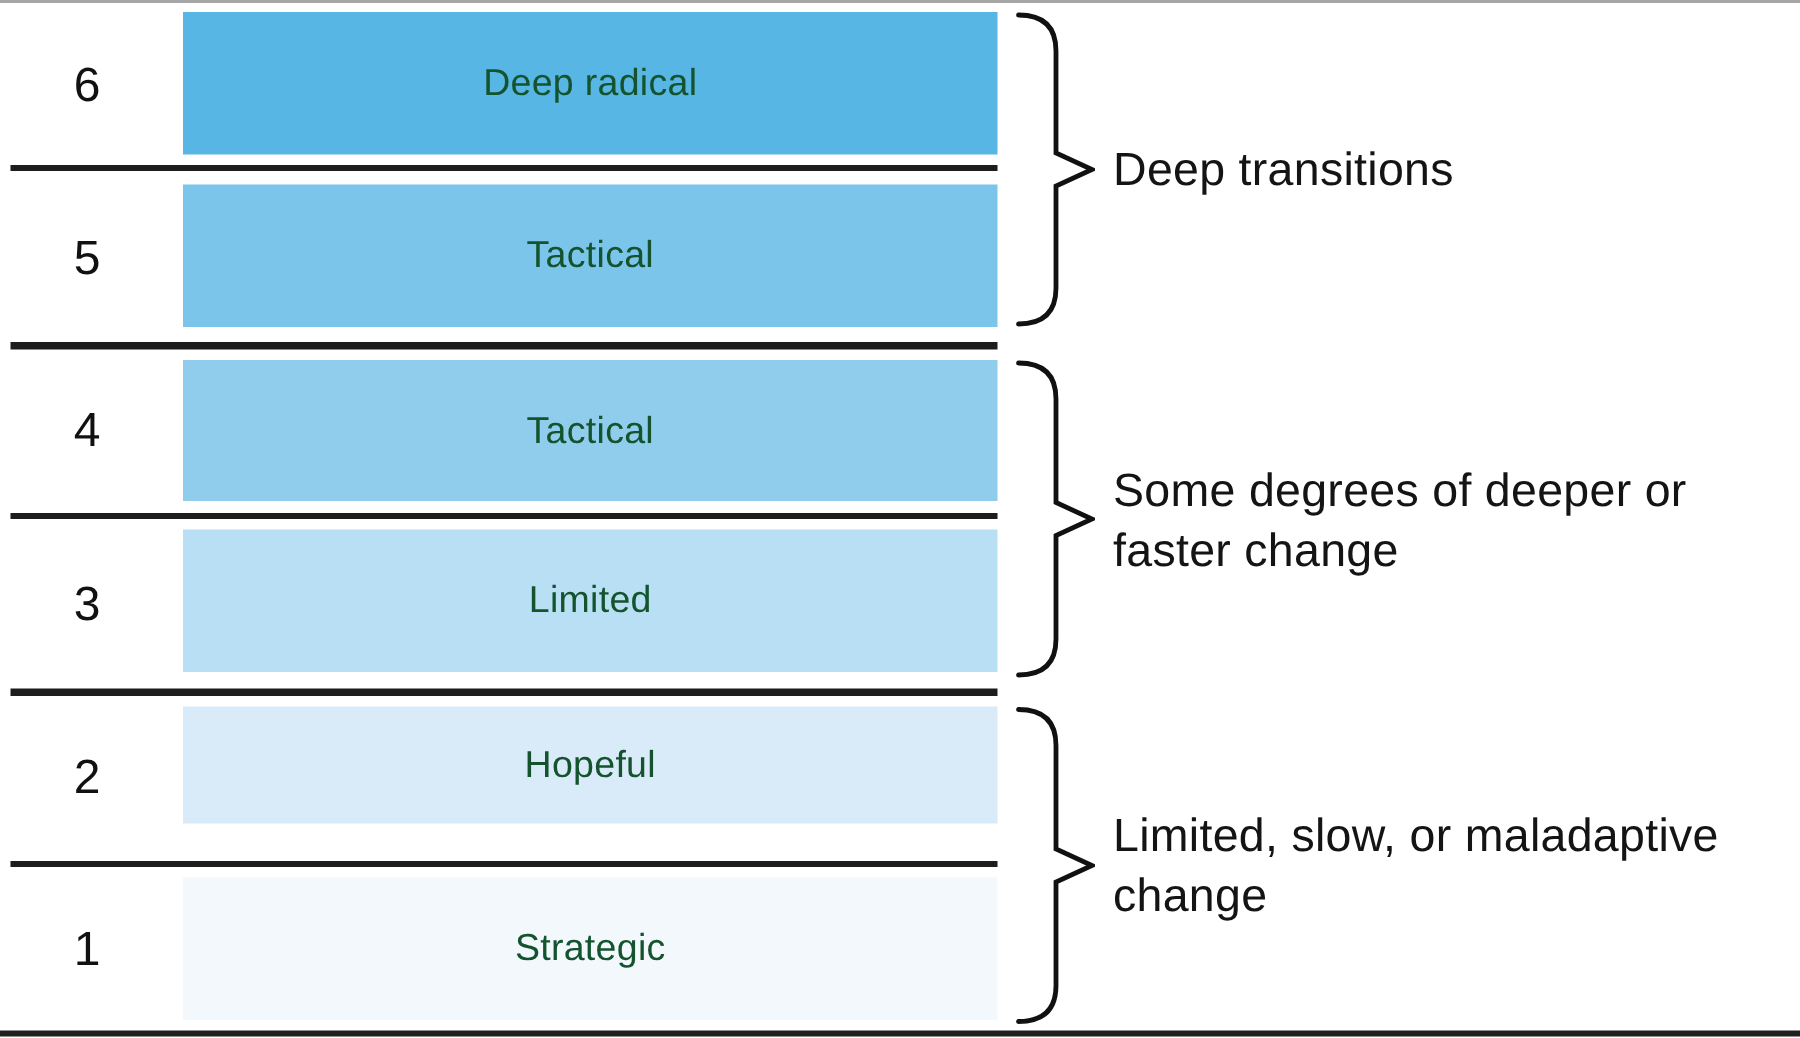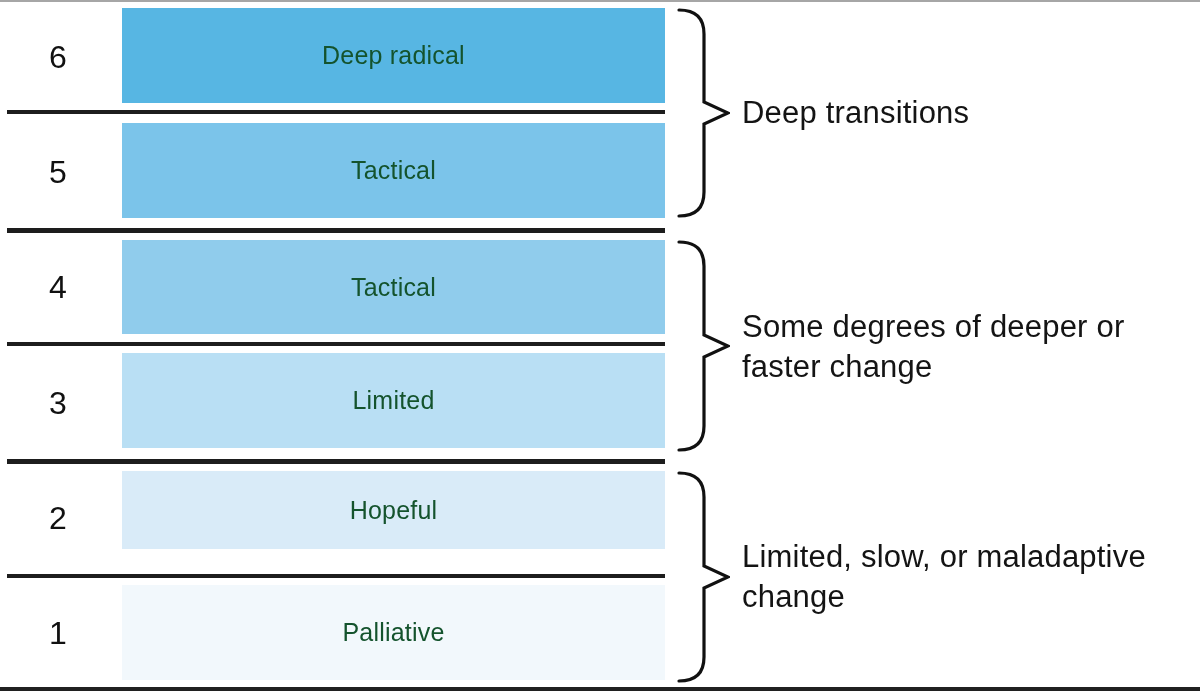--- a/index.html
+++ b/index.html
@@ -73,21 +73,21 @@
   <div class="bar" style="top: 240px; height: 94px; background-color: rgb(144, 204, 236);">
     <span class="bar-label">Tactical</span>
   </div>
   <div class="bar" style="top: 353px; height: 95px; background-color: rgb(185, 223, 244);">
     <span class="bar-label">Limited</span>
   </div>
   <div class="bar" style="top: 471px; height: 78px; background-color: rgb(217, 235, 248);">
     <span class="bar-label">Hopeful</span>
   </div>
   <div class="bar" style="top: 585px; height: 95px; background-color: rgb(242, 248, 252);">
-    <span class="bar-label">Palliative</span>
+    <span class="bar-label">Strategic</span>
   </div>
 
   <div class="sep thin" style="top:110px"></div>
   <div class="sep thick" style="top:228px"></div>
   <div class="sep thin" style="top:342px"></div>
   <div class="sep thick" style="top:459px"></div>
   <div class="sep thin" style="top:574px"></div>
 
   <div class="bottom-rule"></div>
 

